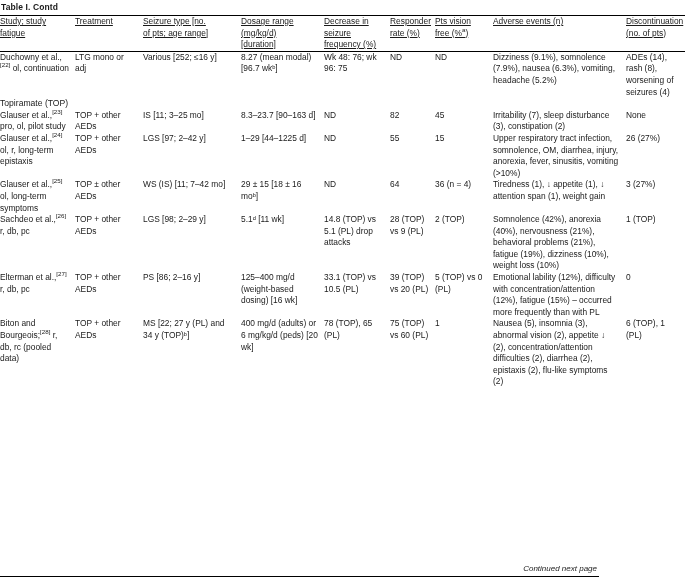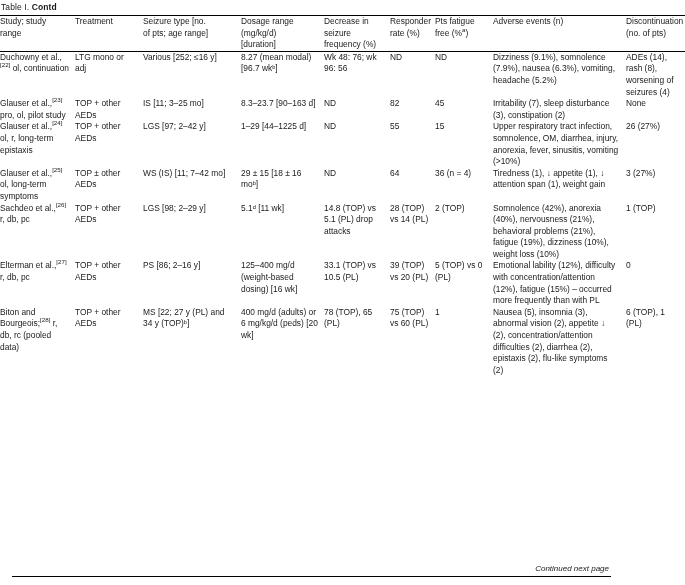--- a/index.html
+++ b/index.html
@@ -23,21 +23,21 @@
     padding: 0;
   }
 
   
   .caption {
     font-size: 8.5px;
     padding: 2px 0 3px 1px;
     letter-spacing: 0.1px;
   }
   .caption .cap-label {
-    font-weight: normal;
+    font-weight: bold;
   }
   .caption .cap-text {
     font-weight: bold;
     margin-top: 20px;
   }
 
   
   .rule-top {
     border-top: 1.6px solid #000;
   }
@@ -59,20 +59,21 @@
   table.tbl td, table.tbl th {
     vertical-align: top;
     text-align: left;
     padding: 0 6px 0 0;
     font-weight: normal;
     line-height: 11.6px;
   }
   thead th {
     padding-top: 5px;
     padding-bottom: 5px;
+    text-decoration: underline;
   }
   tbody td {
     padding-top: 6px;
     padding-bottom: 4px;
   }
 
   
   col.c0 { width: 75px; }
   col.c1 { width: 68px; }
   col.c2 { width: 98px; }
@@ -104,21 +105,21 @@
   .contd {
     font-size: 8px;
     font-style: italic;
     text-align: right;
     padding-right: 2px;
     padding-top: 16px;
   }
 
   .foot-wrap {
     position: absolute;
-    left: 12px;
+    left: 0;
     right: 0;
     bottom: 8px;
     width: 599px;
   }
 </style>
 </head>
 <body>
 
 <div class="page">
 
@@ -138,21 +139,21 @@
         <col class="c4">
       <col class="c5">
         <col class="c6">
         <col class="c7">
         <col class="c8">
     </colgroup>
     <thead>
       <tr>
         <th>
           <span>Study; study</span><br>
-          <span>range</span>
+          <span>fatigue</span>
         </th>
         <th>
           <span>Treatment</span>
         </th>
         <th>
           <span>Seizure type [no.</span><br>
           <span>of pts; age range]</span>
         </th>
         <th>
           <span>Dosage range</span><br>
@@ -162,21 +163,21 @@
         <th>
           <span>Decrease in</span><br>
           <span>seizure</span><br>
           <span>frequency (%)</span>
         </th>
         <th>
           <span>Responder</span><br>
           <span>rate (%)</span>
         </th>
         <th>
-          <span>Pts fatigue</span><br>
+          <span>Pts vision</span><br>
           <span>free (%<sup>a</sup>)</span>
         </th>
         <th>
           <span>Adverse events (n)</span>
         </th>
         <th>
           <span>Discontinuation</span><br>
           <span>(no. of pts)</span>
         </th>
       </tr>
@@ -196,25 +197,28 @@
         <col class="c6">
         <col class="c7">
         <col class="c8">
     </colgroup>
     <tbody id="tbody">
         <tr>
           <td><span>Duchowny et al.,</span><sup class="ref">[22]</sup><span> ol, continuation</span></td>
           <td>LTG mono or adj</td>
           <td>Various [252; ≤16 y]</td>
           <td>8.27 (mean modal) [96.7 wkᵇ]</td>
-          <td>Wk 48: 76; wk 96: 56</td>
+          <td>Wk 48: 76; wk 96: 75</td>
           <td>ND</td>
           <td>ND</td>
           <td>Dizziness (9.1%), somnolence (7.9%), nausea (6.3%), vomiting, headache (5.2%)</td>
           <td>ADEs (14), rash (8), worsening of seizures (4)</td>
+        </tr>
+        <tr class="section-row">
+          <td colspan="9">Topiramate (TOP)</td>
         </tr>
         <tr>
           <td><span>Glauser et al.,</span><sup class="ref">[23]</sup><span> pro, ol, pilot study</span></td>
           <td>TOP + other AEDs</td>
           <td>IS [11; 3–25 mo]</td>
           <td>8.3–23.7 [90–163 d]</td>
           <td>ND</td>
           <td>82</td>
           <td>45</td>
           <td>Irritability (7), sleep disturbance (3), constipation (2)</td>
@@ -241,21 +245,21 @@
           <td>36 (n = 4)</td>
           <td>Tiredness (1), ↓ appetite (1), ↓ attention span (1), weight gain</td>
           <td>3 (27%)</td>
         </tr>
         <tr>
           <td><span>Sachdeo et al.,</span><sup class="ref">[26]</sup><span> r, db, pc</span></td>
           <td>TOP + other AEDs</td>
           <td>LGS [98; 2–29 y]</td>
           <td>5.1ᵈ [11 wk]</td>
           <td>14.8 (TOP) vs 5.1 (PL) drop attacks</td>
-          <td>28 (TOP) vs 14 (PL)</td>
+          <td>28 (TOP) vs 9 (PL)</td>
           <td>2 (TOP)</td>
           <td>Somnolence (42%), anorexia (40%), nervousness (21%), behavioral problems (21%), fatigue (19%), dizziness (10%), weight loss (10%)</td>
           <td>1 (TOP)</td>
         </tr>
         <tr>
           <td><span>Elterman et al.,</span><sup class="ref">[27]</sup><span> r, db, pc</span></td>
           <td>TOP + other AEDs</td>
           <td>PS [86; 2–16 y]</td>
           <td>125–400 mg/d (weight-based dosing) [16 wk]</td>
           <td>33.1 (TOP) vs 10.5 (PL)</td>

